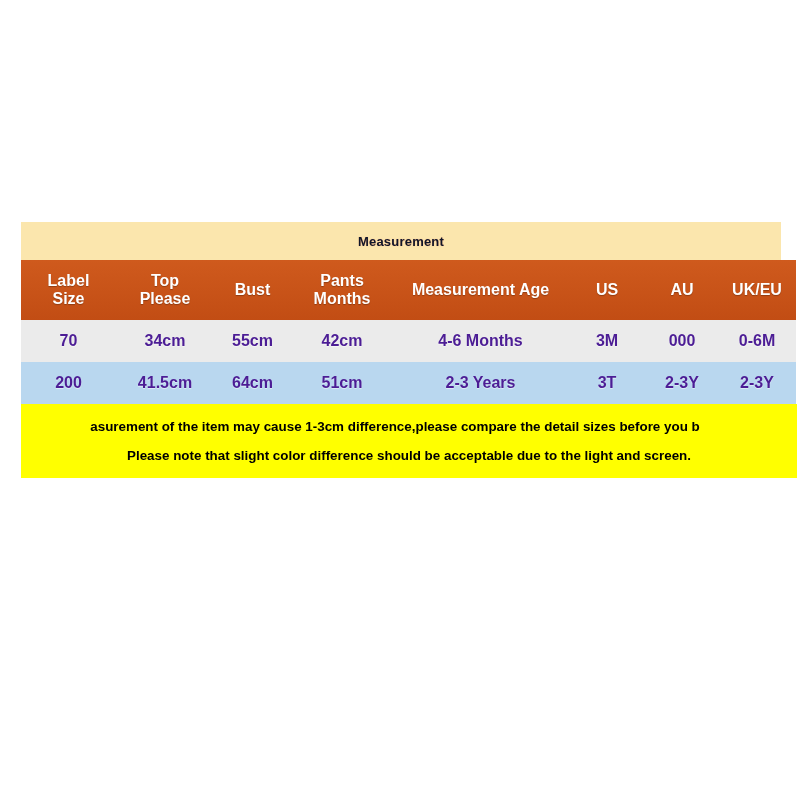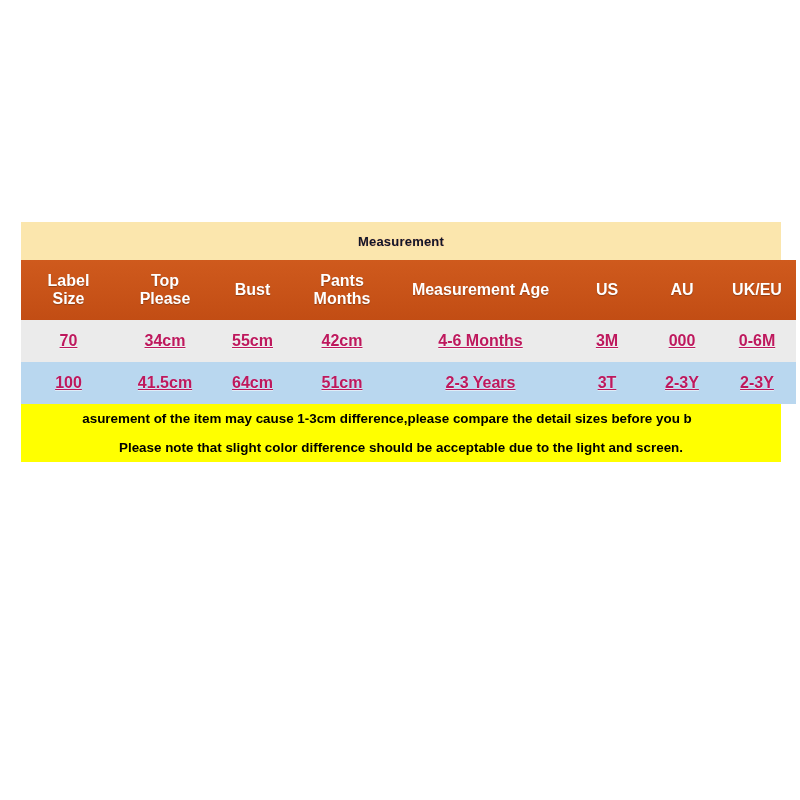--- a/index.html
+++ b/index.html
@@ -62,42 +62,41 @@
     font-weight: bold;
     height: 34px;
     font-size: 12.6px;
     text-shadow: 0 1px 1px rgba(0,0,0,0.28);
   }
 
   tbody tr { height: 38px; }
   tbody tr.row-odd  { background: #ebebeb; }
   tbody tr.row-even { background: #b9d7ef; }
   tbody td {
-    color: #be185d;
+    color: #4c1d95;
     font-weight: bold;
     font-size: 12.6px;
     text-shadow: 0 1px 1px rgba(255,255,255,0.55);
-    text-decoration: underline;
   }
 
   
   col.c-label { width: 95px; }
   col.c-top   { width: 98px; }
   col.c-bust  { width: 77px; }
   col.c-pants { width: 102px; }
   col.c-age   { width: 175px; }
   col.c-us    { width: 78px; }
   col.c-au    { width: 72px; }
   col.c-uk    { width: 78px; }
 
   
   .notice-band {
     background: #ffff00;
     width: 760px;
-    padding: 0;
+    padding: 8px;
     overflow: hidden;
     position: relative;
   }
   .notice-line {
     color: #000000;
     font-weight: bold;
     font-size: 13.4px;
     white-space: nowrap;
     text-align: center;
     line-height: 29px;
@@ -146,21 +145,21 @@
         <td>70</td>
         <td>34cm</td>
         <td>55cm</td>
         <td>42cm</td>
         <td>4-6 Months</td>
         <td>3M</td>
         <td>000</td>
         <td>0-6M</td>
       </tr>
       <tr class="row-even">
-        <td>100</td>
+        <td>200</td>
         <td>41.5cm</td>
         <td>64cm</td>
         <td>51cm</td>
         <td>2-3 Years</td>
         <td>3T</td>
         <td>2-3Y</td>
         <td>2-3Y</td>
       </tr>
     </tbody>
   </table>

